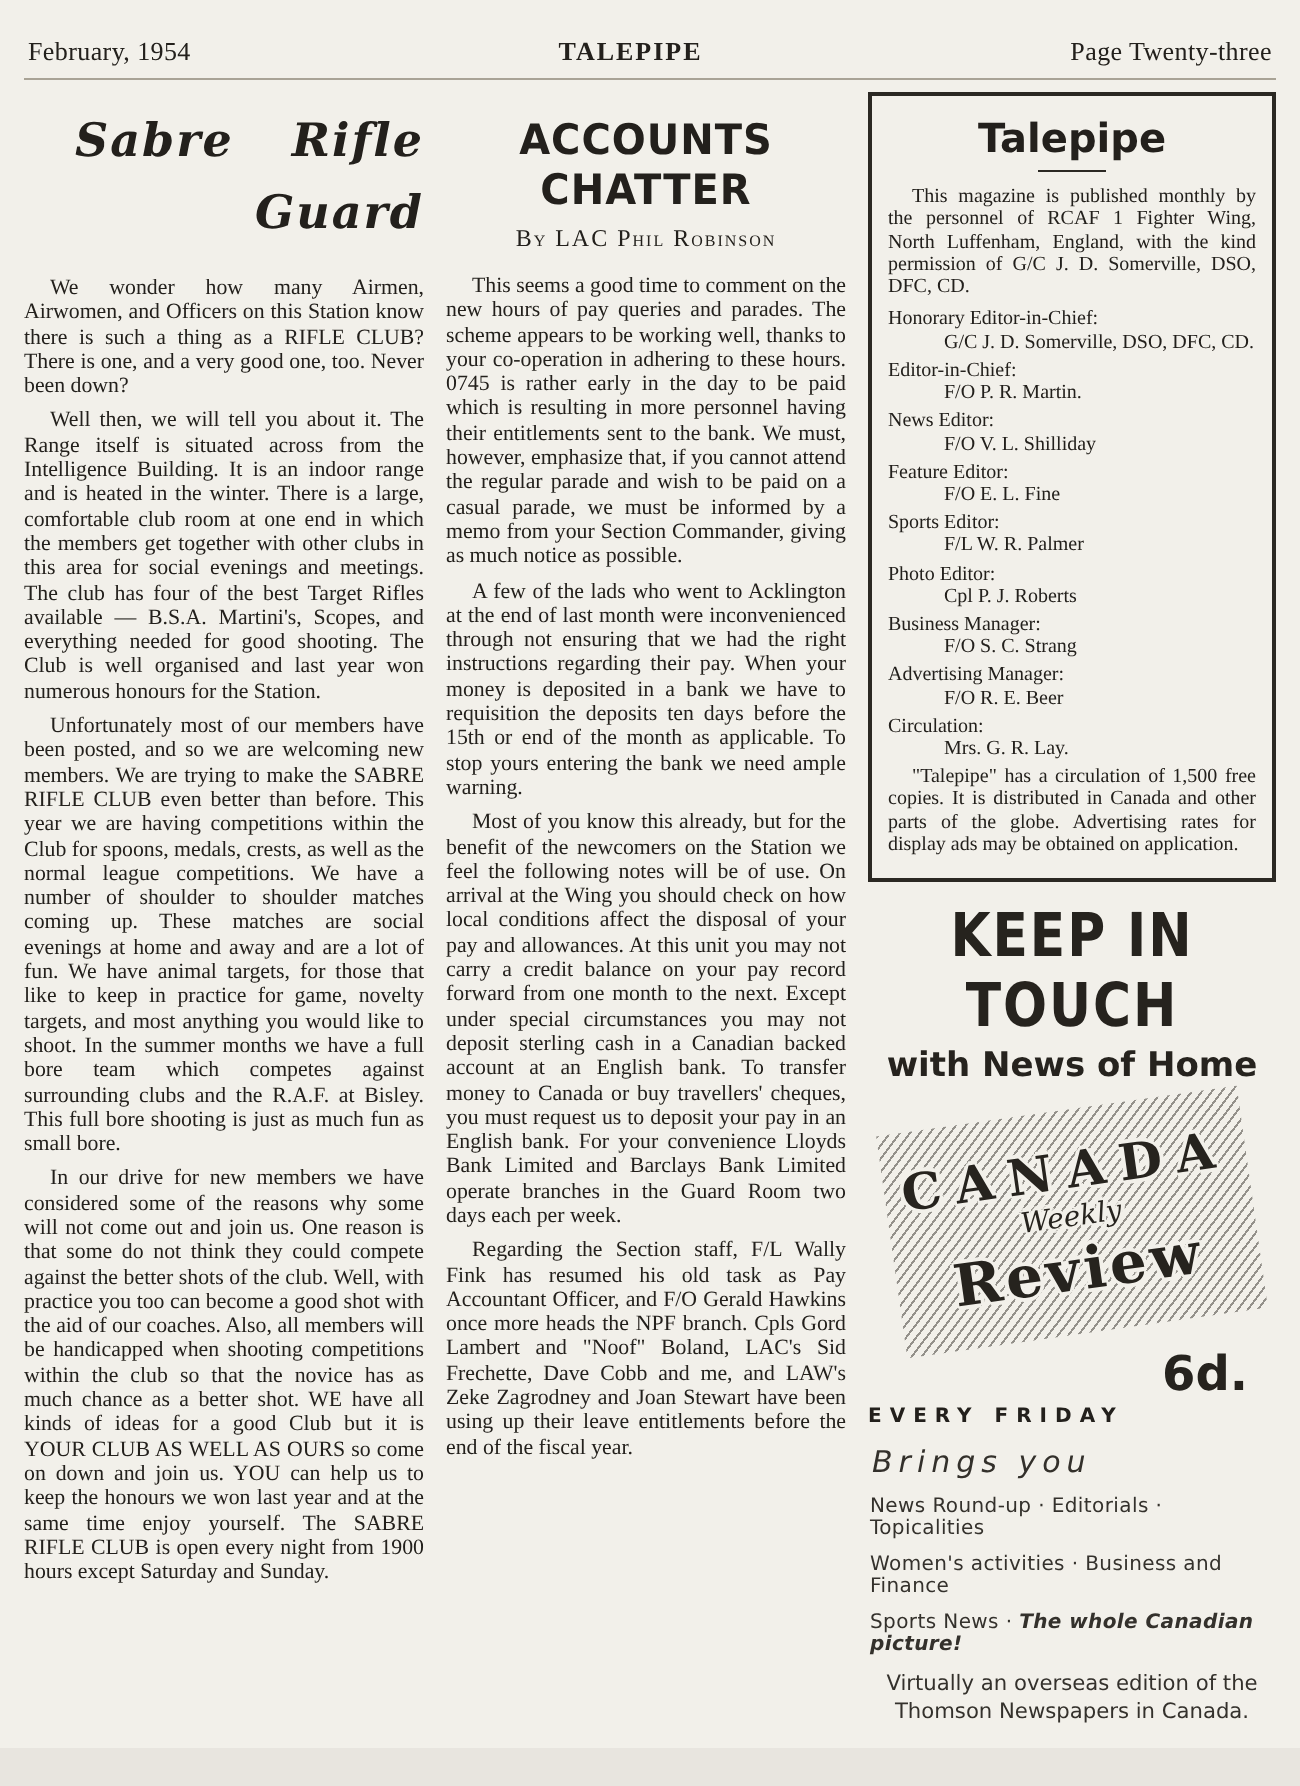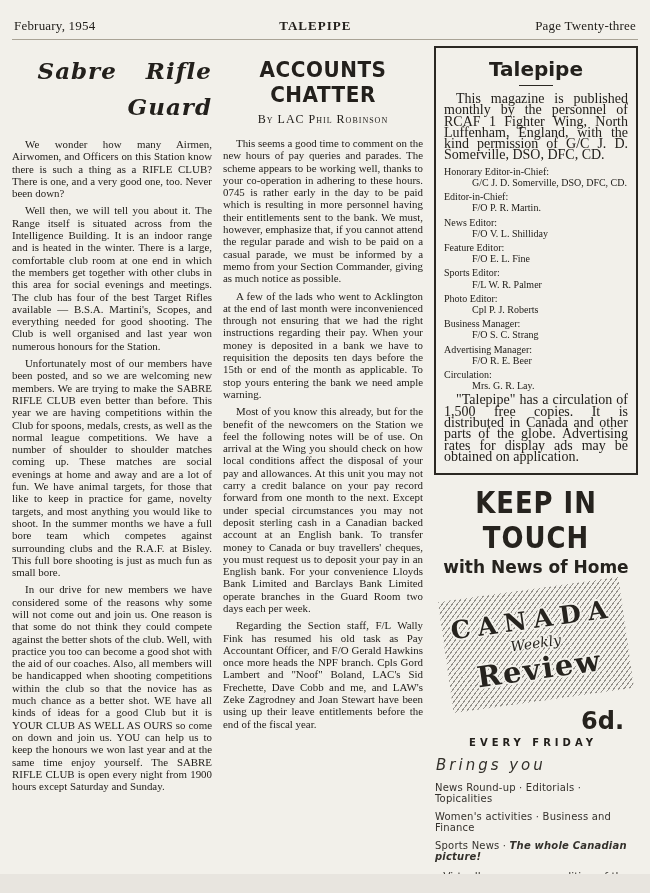--- a/index.html
+++ b/index.html
@@ -67,21 +67,21 @@
     margin-bottom:14px;
   }
   .mast-title{
     text-align:center;
     font-family:"DejaVu Sans", sans-serif;
     font-weight:bold;font-size:20px;
     margin:2px 0 2px 0;
   }
   .mast-rule{width:34px;border-top:1px solid #2b2823;margin:4px auto 7px auto;}
   .mast-intro,.mast-circ{
-    font-size:14px;line-height:11.3px;
+    font-size:10px;line-height:11.3px;
     text-align:justify;text-indent:12px;margin:0 0 5px 0;
   }
   .staff{margin:0 0 3px 0;}
   .staff .role{font-size:10px;line-height:11.2px;}
   .staff .sname{font-size:10px;line-height:11.2px;padding-left:28px;}
   
   .ad{font-family:"DejaVu Sans", sans-serif;}
   .ad-h1{
     text-align:center;font-weight:bold;font-size:27px;letter-spacing:1px;
     transform:scale(.96,1.12);margin:6px 0 2px 0;color:#26231e;
@@ -101,21 +101,21 @@
   }
   .badge span{
     text-shadow:-1px -1px 0 #f2f0ea,1px -1px 0 #f2f0ea,-1px 1px 0 #f2f0ea,
       1px 1px 0 #f2f0ea,0 -2px 0 #f2f0ea,0 2px 0 #f2f0ea,-2px 0 0 #f2f0ea,2px 0 0 #f2f0ea;
     color:#26231e;
   }
   .badge .b1{font-family:"DejaVu Serif", serif;font-weight:bold;font-size:25px;letter-spacing:7px;}
   .badge .b2{font-family:"DejaVu Serif", serif;font-style:italic;font-size:14px;margin:1px 0;}
   .badge .b3{font-family:"DejaVu Serif", serif;font-weight:bold;font-size:29px;letter-spacing:2px;}
   .ad-price{text-align:right;padding-right:14px;font-weight:bold;font-size:24px;color:#26231e;}
-  .ad-freq{text-align:center;padding-right:6px;font-weight:bold;font-size:10px;letter-spacing:4px;margin:2px 0 8px 0;}
+  .ad-freq{text-align:left;padding-right:6px;font-weight:bold;font-size:10px;letter-spacing:4px;margin:2px 0 8px 0;}
   .ad-brings{
     font-style:italic;font-size:15px;letter-spacing:3px;
     color:#33302b;margin:2px 0 8px 2px;
   }
   .ad-feature{font-size:10px;color:#34312c;margin:0 0 7px 1px;letter-spacing:.2px;}
   .ad-feature .hl{font-weight:bold;font-style:italic;}
   .ad-thomson{
     font-size:10.6px;color:#34312c;text-align:center;
     margin:6px 8px 10px 8px;line-height:14px;
   }

